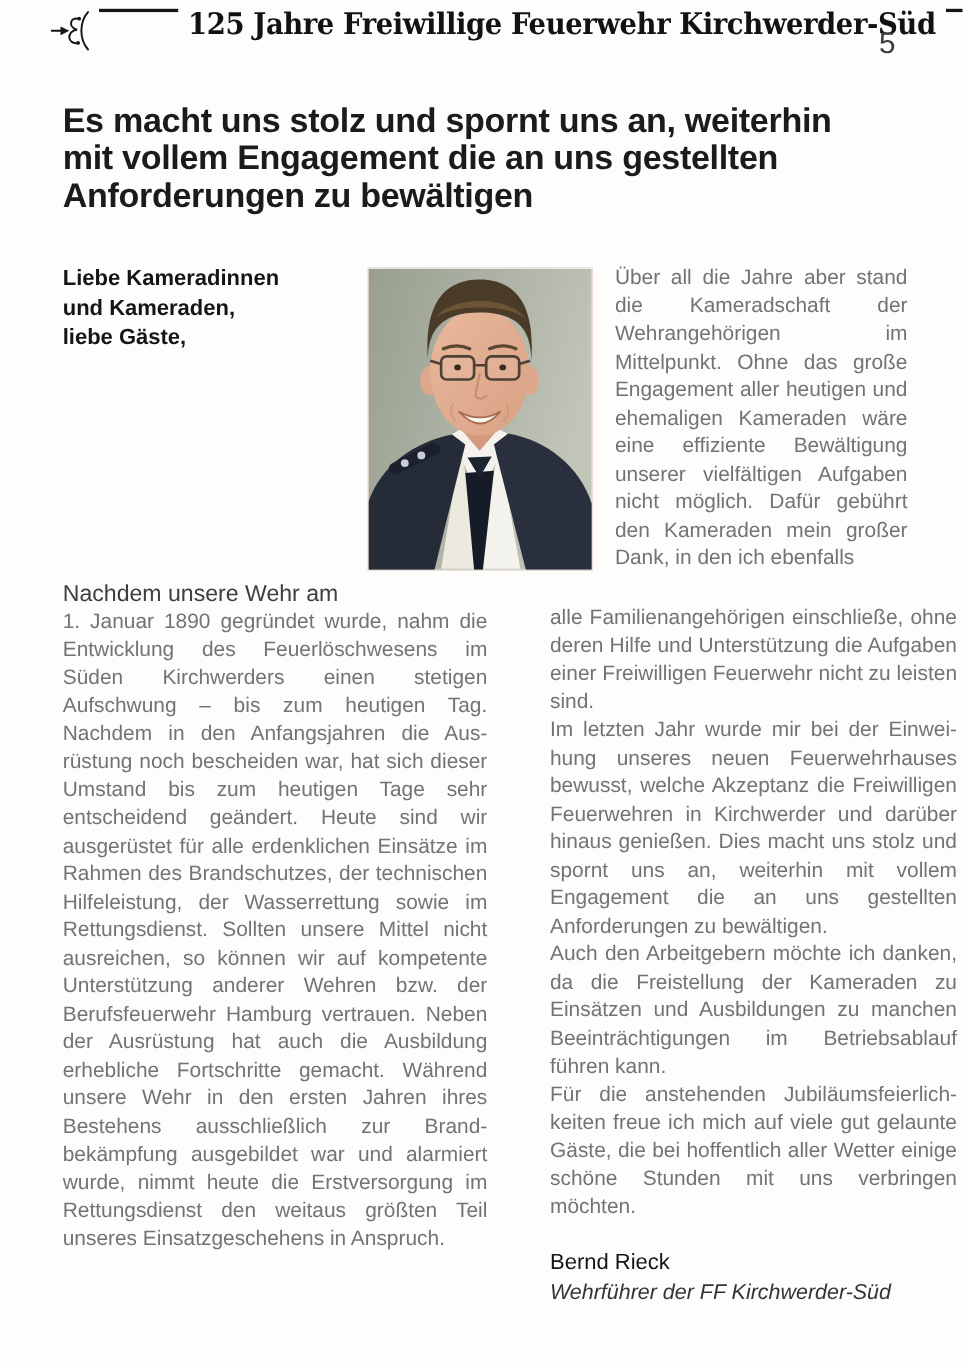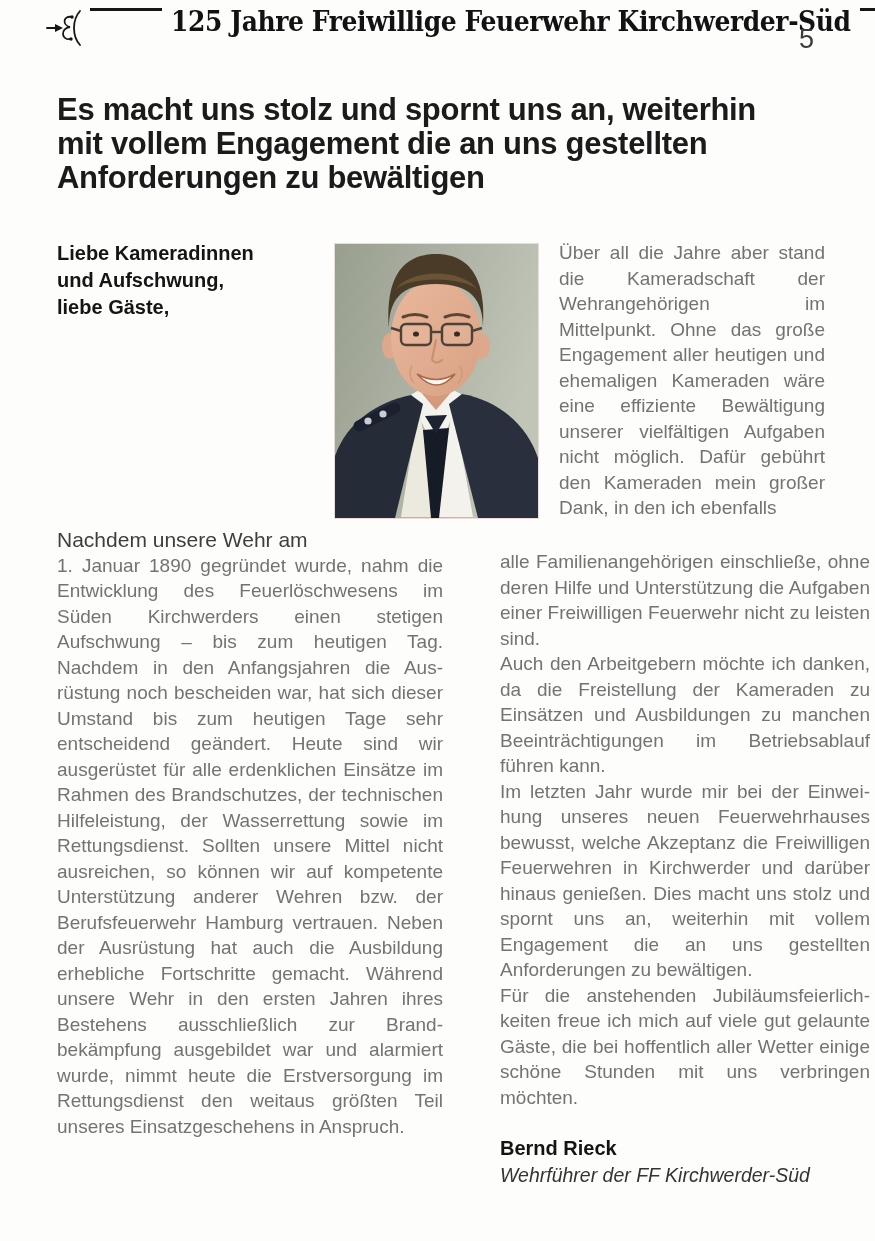--- a/index.html
+++ b/index.html
@@ -74,21 +74,21 @@
   .photo-frame {
     position: absolute; left: 335px; top: 244px; width: 203px; height: 274px;
     margin: 0; padding: 0;
     box-shadow: 0 0 0 1px rgba(226, 186, 186, 0.55);
   }
   .photo-frame svg { display: block; }
 
   
   .sig-name {
     margin-top: 25px;
-    font-size: 20px; font-weight: bold; color: #141414; line-height: 26px;
+    font-size: 20px; font-weight: normal; color: #141414; line-height: 26px;
   }
   .sig-role {
     font-size: 19.5px; font-style: italic; color: #343434; line-height: 26px;
     margin-top: 1px;
   }
 </style>
 </head>
 <body>
 
 <div class="page">
@@ -110,21 +110,21 @@
     <h1 class="band-title">125 Jahre Freiwillige Feuerwehr Kirchwerder-Süd</h1>
     <div class="rule rule-r"></div>
 
   </header>
   <div class="page-number">5</div>
 
   <h2 class="headline">Es macht uns stolz und spornt uns an, weiterhin mit vollem Engagement die an uns gestellten Anforderungen zu bewältigen</h2>
 
   <div class="greeting">
     <div>Liebe Kameradinnen</div>
-    <div>und Aufschwung,</div>
+    <div>und Kameraden,</div>
     <div>liebe Gäste,</div>
   </div>
 
 
   <figure class="photo-frame">
     <svg width="203" height="274" viewBox="0 0 203 274" role="img" aria-label="Porträtfoto: lächelnder Mann mit Brille in dunkelblauer Feuerwehruniform mit weißem Hemd und Krawatte">
       <defs>
         <linearGradient id="bgGrad" x1="0" y1="0" x2="1" y2="0.35">
           <stop offset="0" stop-color="#999f8e"></stop>
           <stop offset="0.55" stop-color="#aeb3a6"></stop>
@@ -185,20 +185,20 @@
 
   <p class="body-text para-upper-right">Über all die Jahre aber stand die Kameradschaft der Wehrangehörigen im Mittelpunkt. Ohne das große Engagement aller heutigen und ehemaligen Kameraden wäre eine effi­ziente Bewältigung unserer vielfältigen Aufgaben nicht möglich. Dafür gebührt den Kameraden mein großer Dank, in den ich ebenfalls</p>
 
   <div class="lower-left">
     <div class="lead-line">Nachdem unsere Wehr am</div>
     <p class="body-text">1. Januar 1890 gegründet wurde, nahm die Entwicklung des Feuerlöschwesens im Süden Kirchwerders einen stetigen Aufschwung – bis zum heutigen Tag. Nachdem in den Anfangsjahren die Aus­rüstung noch bescheiden war, hat sich dieser Umstand bis zum heutigen Tage sehr entscheidend geändert. Heute sind wir ausgerüstet für alle erdenklichen Einsätze im Rahmen des Brandschutzes, der technischen Hilfeleistung, der Was­serrettung sowie im Rettungsdienst. Sollten unsere Mittel nicht ausreichen, so können wir auf kompetente Unterstüt­zung anderer Wehren bzw. der Berufs­feuerwehr Hamburg vertrauen. Neben der Ausrüstung hat auch die Ausbildung erhebliche Fortschritte gemacht. Wäh­rend unsere Wehr in den ersten Jahren ihres Bestehens ausschließlich zur Brand­bekämpfung ausgebildet war und alar­miert wurde, nimmt heute die Erstver­sorgung im Rettungsdienst den weitaus größten Teil unseres Einsatzgeschehens in Anspruch.</p>
   </div>
 
   <div class="lower-right">
     <p class="body-text">alle Familienangehörigen einschließe, ohne deren Hilfe und Unterstützung die Aufgaben einer Freiwilligen Feuerwehr nicht zu leisten sind.</p>
+    <p class="body-text">Im letzten Jahr wurde mir bei der Einwei­hung unseres neuen Feuerwehrhauses bewusst, welche Akzeptanz die Freiwil­ligen Feuerwehren in Kirchwerder und darüber hinaus genießen. Dies macht uns stolz und spornt uns an, weiterhin mit vollem Engagement die an uns ge­stellten Anforderungen zu bewältigen.</p>
     <p class="body-text">Auch den Arbeitgebern möchte ich dan­ken, da die Freistellung der Kameraden zu Einsätzen und Ausbildungen zu man­chen Beeinträchtigungen im Betriebsab­lauf führen kann.</p>
-    <p class="body-text">Im letzten Jahr wurde mir bei der Einwei­hung unseres neuen Feuerwehrhauses bewusst, welche Akzeptanz die Freiwil­ligen Feuerwehren in Kirchwerder und darüber hinaus genießen. Dies macht uns stolz und spornt uns an, weiterhin mit vollem Engagement die an uns ge­stellten Anforderungen zu bewältigen.</p>
     <p class="body-text">Für die anstehenden Jubiläumsfeierlich­keiten freue ich mich auf viele gut ge­launte Gäste, die bei hoffentlich aller Wetter einige schöne Stunden mit uns verbringen möchten.</p>
     <div class="sig-name">Bernd Rieck</div>
     <div class="sig-role">Wehrführer der FF Kirchwerder-Süd</div>
   </div>
 
 </div>
 
 </body></html>

